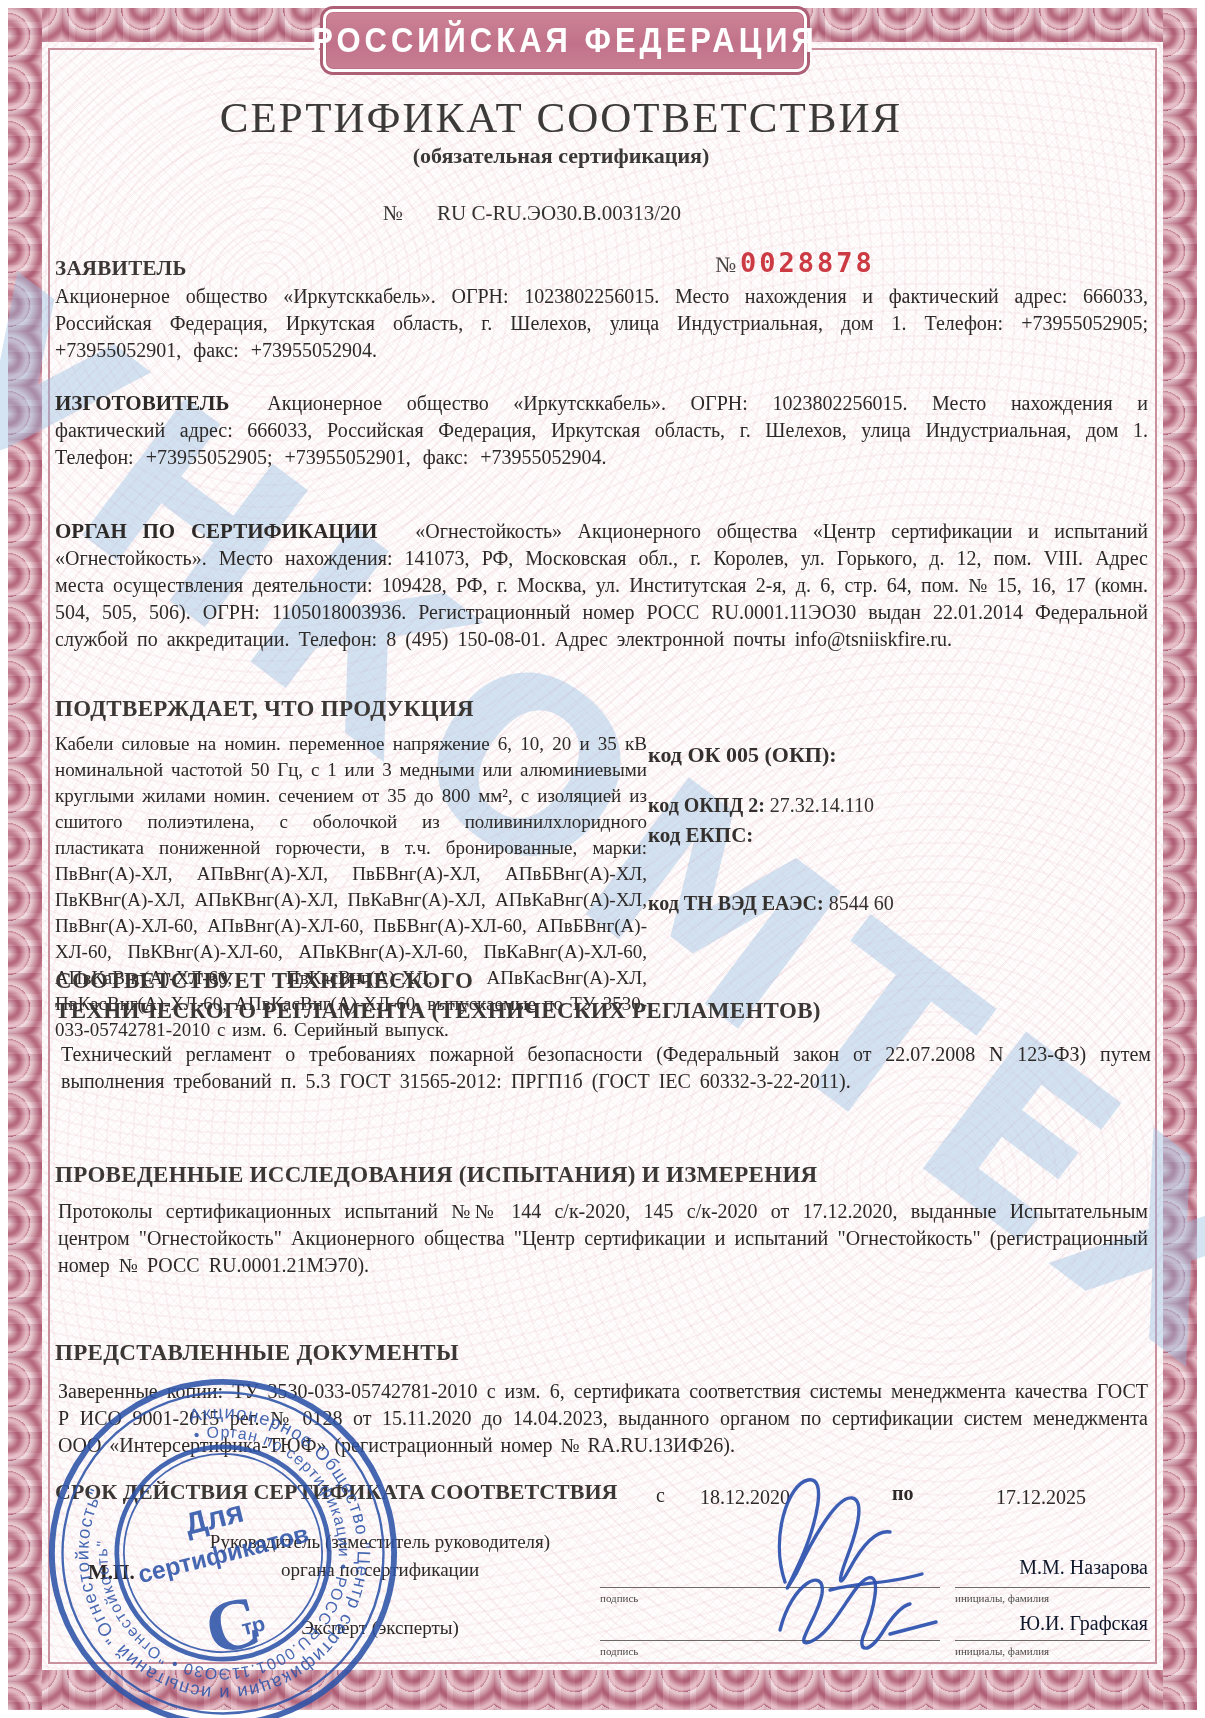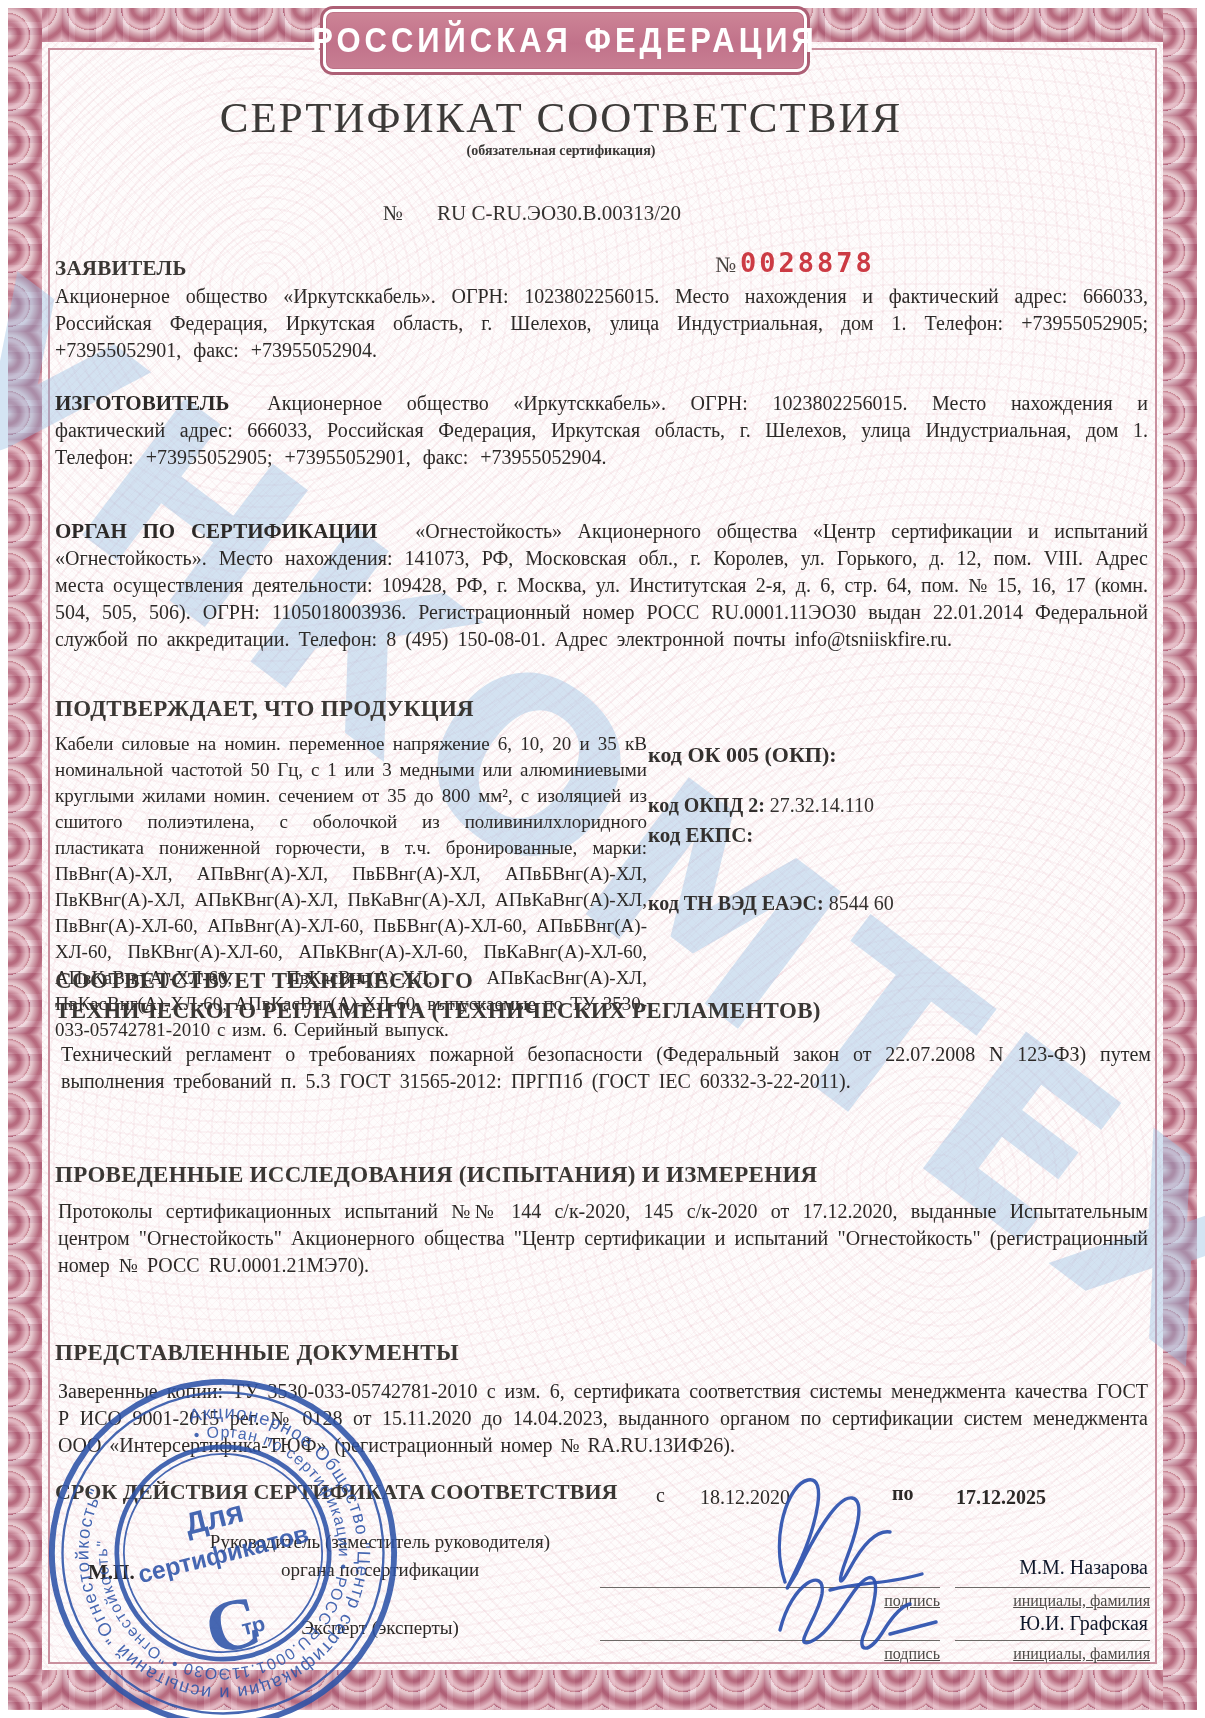--- a/index.html
+++ b/index.html
@@ -41,41 +41,41 @@
   .banner{position:absolute;left:323px;top:9px;width:478px;height:57px;z-index:4;
     background:linear-gradient(180deg,#cd8496 0%,#c1728a 55%,#c87f93 100%);
     border:3px solid #ffffff;border-radius:10px;
     box-shadow:0 0 0 3px #ad5f75, inset 0 0 0 1px rgba(173,95,117,.4);
     display:flex;align-items:center;justify-content:center;}
   .banner span{font-family:"Liberation Sans","DejaVu Sans",sans-serif;font-weight:bold;
     font-size:31px;letter-spacing:4px;color:#ffffff;transform:scaleY(1.12);white-space:nowrap;}
   .doc-title{position:absolute;left:55px;top:93px;width:1012px;text-align:center;z-index:3;
     font-size:43px;letter-spacing:2px;color:#3c3a38;white-space:nowrap;}
   .doc-subtitle{position:absolute;left:55px;top:143px;width:1012px;text-align:center;z-index:3;
-    font-size:14px;font-weight:bold;color:#3a3836;}
+    font-size:22px;font-weight:bold;color:#3a3836;}
   .cert-number-line{position:absolute;left:383px;top:201px;z-index:3;font-size:21px;color:#343230;}
   .cert-number-line .no{margin-right:34px;}
   .blank-number{position:absolute;left:715px;top:247px;z-index:3;white-space:nowrap;}
   .blank-number .no{font-size:22px;color:#4a4542;}
   .blank-number .digits{font-family:"DejaVu Sans Mono",monospace;font-weight:bold;
     font-size:27px;letter-spacing:3px;color:#cc3b44;text-align:center;}
   
   .abs{position:absolute;z-index:3;}
   h2.sec{margin:0;font-size:21px;font-weight:bold;color:#3a3734;letter-spacing:.3px;white-space:nowrap;}
   h2.big{font-size:23px;}
   .body-text{font-size:20px;line-height:27px;text-align:justify;word-spacing:7px;color:#2c2927;}
   .inline-head{font-weight:bold;font-size:21px;margin-right:38px;white-space:nowrap;}
   .codes .code-item{font-size:20px;font-weight:bold;color:#33302e;white-space:nowrap;}
   .codes .code-item .val{font-weight:normal;text-align:right;}
   
   .validity-head{font-size:22px;font-weight:bold;color:#3a3734;white-space:nowrap;}
   .validity-part{font-size:20px;color:#2c2927;white-space:nowrap;}
   .sig-role{font-size:19px;color:#2c2927;text-align:center;line-height:28px;}
   .sig-line{position:absolute;border-bottom:1.5px solid #6d6a67;}
-  .sig-caption{position:absolute;font-size:16px;color:#4c4946;text-align:right;text-decoration:underline;}
+  .sig-caption{position:absolute;font-size:11px;color:#4c4946;text-align:left;}
   .sig-name{position:absolute;font-size:20px;color:#0f172a;text-align:right;}
   .mp{font-size:21px;font-weight:bold;color:#2c2927;}
   .footer{position:absolute;left:55px;bottom:54px;width:1095px;text-align:center;z-index:3;
     font-family:"Liberation Sans","DejaVu Sans",sans-serif;font-size:13px;color:#3f3c3a;}
   .stamp{position:absolute;left:46px;top:1376px;width:354px;height:354px;z-index:5;
     transform:rotate(-14deg);opacity:.88;}
   .signature{position:absolute;z-index:5;}
 </style>
 </head>
 <body>
@@ -130,21 +130,21 @@
   <h2 class="sec big abs" style="left:55px;top:1162px;">ПРОВЕДЕННЫЕ ИССЛЕДОВАНИЯ (ИСПЫТАНИЯ) И ИЗМЕРЕНИЯ</h2>
   <p class="body-text abs" style="left:58px;top:1198px;width:1090px;margin:0;word-spacing:4px;">Протоколы сертификационных испытаний №№ 144 с/к-2020, 145 с/к-2020 от 17.12.2020, выданные Испытательным центром "Огнестойкость" Акционерного общества "Центр сертификации и испытаний "Огнестойкость" (регистрационный номер № РОСС RU.0001.21МЭ70).</p>
 
   <h2 class="sec big abs" style="left:55px;top:1340px;">ПРЕДСТАВЛЕННЫЕ ДОКУМЕНТЫ</h2>
   <p class="body-text abs" style="left:58px;top:1378px;width:1090px;margin:0;word-spacing:3px;">Заверенные копии: ТУ 3530-033-05742781-2010 с изм. 6, сертификата соответствия системы менеджмента качества ГОСТ Р ИСО 9001-2015 рег. № 0128 от 15.11.2020 до 14.04.2023, выданного органом по сертификации систем менеджмента ООО «Интерсертифика-ТЮФ» (регистрационный номер № RA.RU.13ИФ26).</p>
 
   <div class="validity-head abs" style="left:55px;top:1479px;">СРОК ДЕЙСТВИЯ СЕРТИФИКАТА СООТВЕТСТВИЯ</div>
   <div class="validity-part abs" style="left:656px;top:1484px;">с</div>
   <div class="validity-part abs" style="left:700px;top:1486px;">18.12.2020</div>
   <div class="validity-part abs" style="left:892px;top:1482px;font-weight:bold;">по</div>
-  <div class="validity-part abs" style="left:956px;top:1486px;font-weight:bold;">17.12.2025</div>
+  <div class="validity-part abs" style="left:996px;top:1486px;">17.12.2025</div>
 
   <div class="sig-role abs" style="left:190px;top:1528px;width:380px;">
     <div>Руководитель (заместитель руководителя)</div>
     <div>органа по сертификации</div>
   </div>
   <div class="sig-line abs" style="left:600px;top:1587px;width:340px;"></div>
   <div class="sig-caption abs" style="left:600px;top:1592px;width:340px;">подпись</div>
   <div class="sig-name abs" style="left:958px;top:1556px;width:190px;">М.М. Назарова</div>
   <div class="sig-line abs" style="left:955px;top:1587px;width:195px;"></div>
   <div class="sig-caption abs" style="left:955px;top:1592px;width:195px;">инициалы, фамилия</div>

